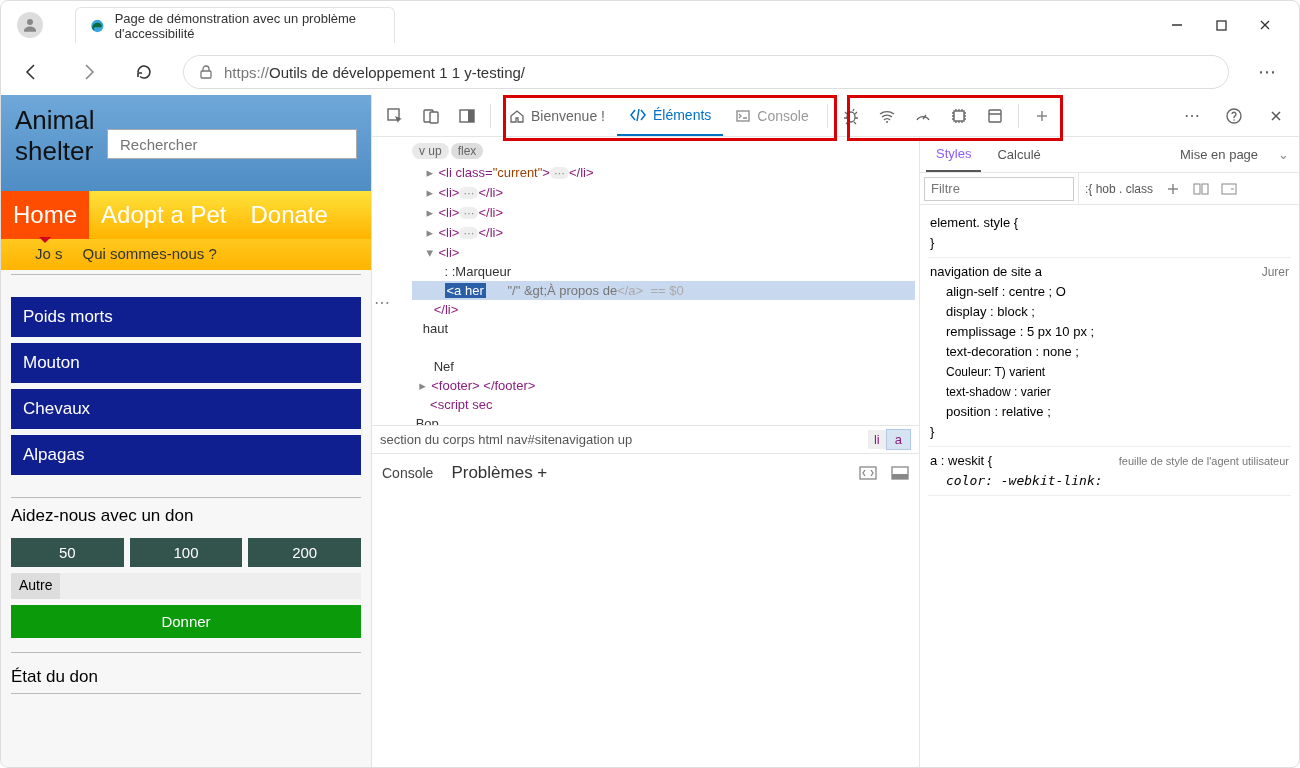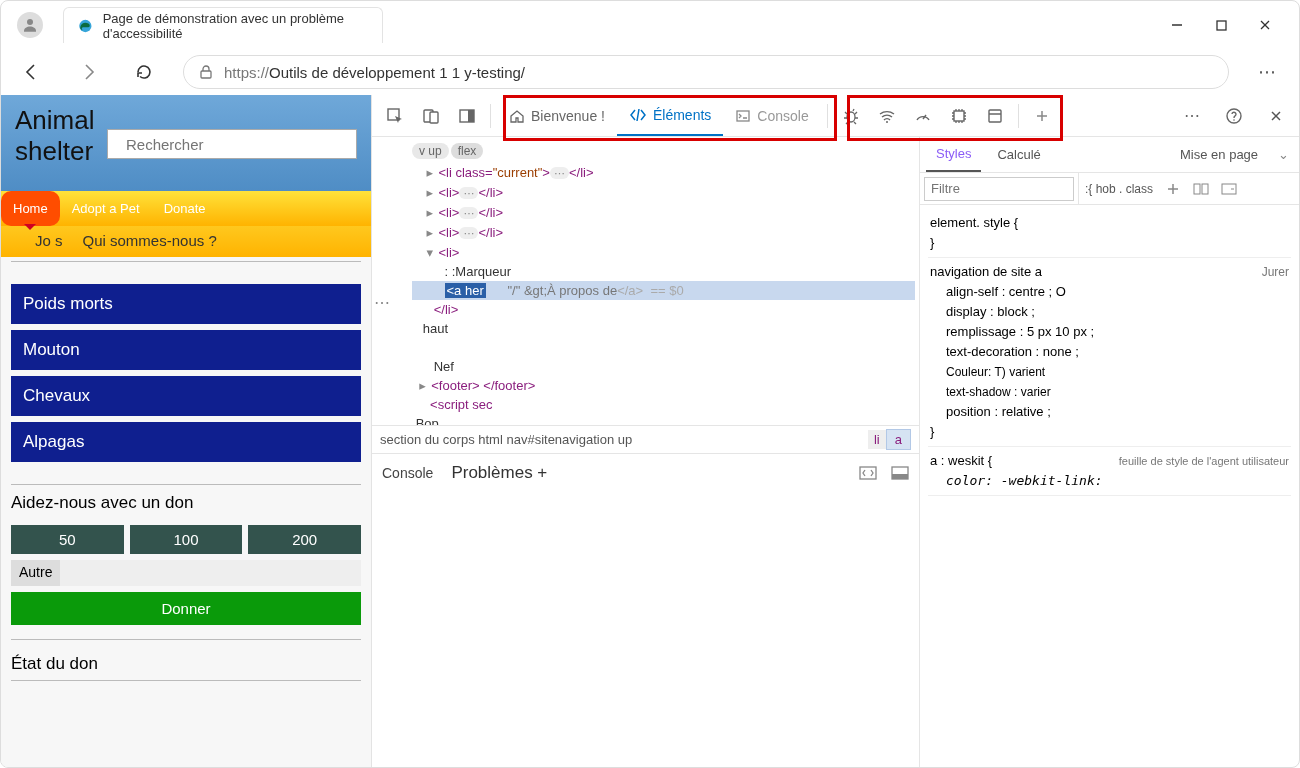--- a/index.html
+++ b/index.html
@@ -1,19 +1,19 @@
 <!DOCTYPE html>
 <html><head>
 <meta charset="utf-8">
 <style>
 * { box-sizing: border-box; margin: 0; padding: 0; font-family: "Segoe UI", Arial, sans-serif; }
 body { width: 1300px; height: 768px; background: #fff; overflow: hidden; position: relative; border: 1px solid #ddd; border-radius: 8px; }
 
 
-.titlebar { height: 48px; display: flex; align-items: center; padding: 0 8px; }
+.titlebar { height: 48px; display: flex; align-items: center; padding: 0 8px; gap: 12px; }
 .profile-icon { width: 26px; height: 26px; border-radius: 50%; background: #ddd; display: flex; align-items: center; justify-content: center; margin-right: 20px; margin-left: 8px;}
 .profile-icon svg { width: 18px; height:18px; fill:#888;}
 .browser-tab { display: flex; align-items: center; background: #fff; border: 1px solid #e3e3e3; border-bottom:none; border-radius: 6px 6px 0 0; padding: 6px 14px; height: 36px; gap: 10px; font-size: 13px; color:#333; max-width:320px;}
 .edge-icon { width: 18px; height:18px; }
 .win-controls { margin-left: auto; display:flex; gap: 28px; padding-right:18px; }
 .win-controls span { width: 16px; height:16px; display:flex; align-items:center; justify-content:center; color:#333; }
 
 
 .navbar { height: 46px; display:flex; align-items:center; gap: 22px; padding: 0 14px; }
 .navbtn { width:34px; height:34px; border-radius:4px; display:flex; align-items:center; justify-content:center; color:#555;}
@@ -23,23 +23,23 @@
 
 
 .main { display:flex; height: calc(768px - 48px - 46px - 2px); }
 .page-pane { width: 370px; background:#f7f7f7; position:relative; overflow-y:auto; overflow-x:hidden; }
 .page-pane::-webkit-scrollbar{width:14px;} .page-pane::-webkit-scrollbar-thumb{background:#c6c6c6;border-radius:8px;}
 .devtools { flex:1; display:flex; flex-direction:column; border-left:1px solid #e3e3e3;}
 
 
 .hero { background: linear-gradient(#6fa8d9,#4f8dc5); position:relative; }
 .hero-title { font-size:26px; padding: 10px 14px 8px; color:#111; font-weight:400;}
-.search-box { position:absolute; top:34px; left:106px; width:250px; height:30px; background:#fff; border:1px solid #aaa; font-size:15px; padding:4px 18px; color:#444;}
+.search-box { position:absolute; top:34px; left:106px; width:250px; height:30px; background:#fff; border:1px solid #aaa; font-size:15px; padding:4px 12px; color:#444;}
 .primary-nav { background: linear-gradient(#ffe23a,#ffb300); display:flex; align-items:flex-start; padding:0; flex-wrap:wrap; }
-.primary-nav a { padding:10px 12px; font-size:13px; color:#fff; text-decoration:none;border-radius:10px;}
+.primary-nav a { padding:10px 12px; font-size:24px; color:#fff; text-decoration:none;}
 .primary-nav a.home { background:#ff4d00; position:relative;}
 .primary-nav a.home::after{content:"";position:absolute;bottom:-10px;left:50%;transform:translateX(-50%);border:6px solid transparent;border-top-color:#d00022;}
 .subnav { display:flex; gap:20px; padding:6px 10px 8px 34px; background: linear-gradient(#ffc81e,#ffb300); font-size:15px; color:#333;}
 .cat-list { padding: 18px 10px; display:flex; flex-direction:column; gap:6px;}
 .cat-list .item { background:#0f1f8f; color:#fff; padding:10px 12px; font-size:17px;}
 .donate-section { padding: 4px 10px 10px;}
 .donate-section h3 { font-weight:400; font-size:17px; margin-bottom:12px;}
 .amount-row { display:flex; gap:6px; margin-bottom:6px;}
 .amount-row .amt { flex:1; background:#33534d; color:#fff; text-align:center; padding:6px 0; font-size:15px;}
 .other-row { display:flex; margin-bottom:6px;}

